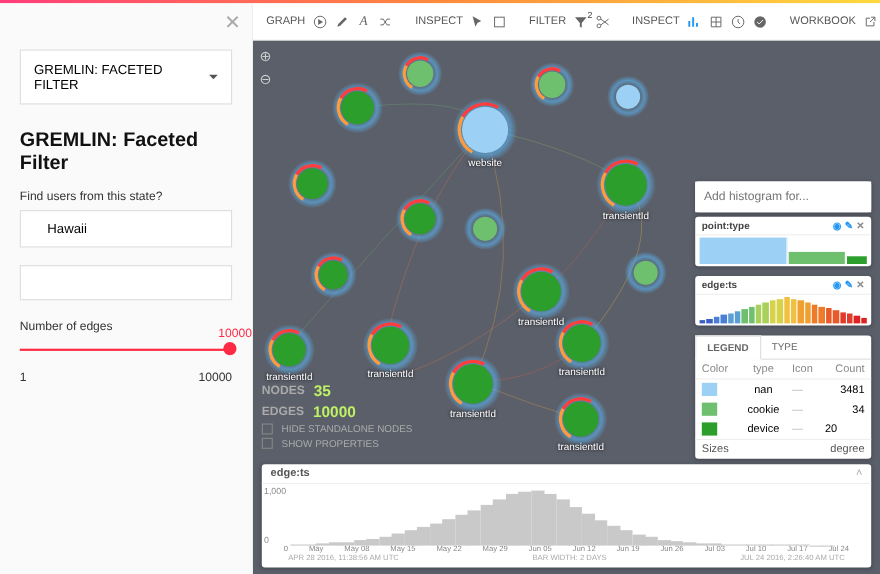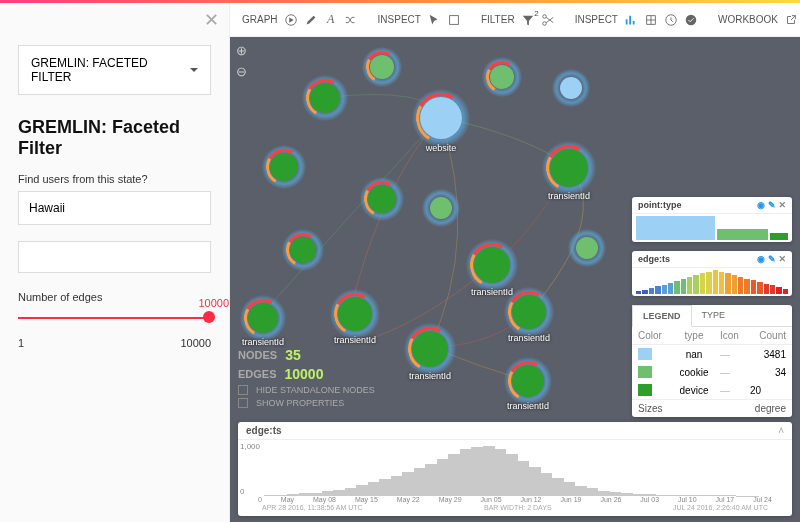--- a/index.html
+++ b/index.html
@@ -4,21 +4,21 @@
 <style>
 *{box-sizing:border-box;margin:0;padding:0;font-family:Helvetica,Arial,sans-serif}
 body{width:800px;height:522px;overflow:hidden;background:#fff;position:relative}
 .topbar{position:absolute;top:0;left:0;right:0;height:3px;background:linear-gradient(90deg,#ff3d7a,#ff8a3d,#ffd93d)}
 .sidebar{position:absolute;left:0;top:3px;width:230px;height:519px;background:#fafafa;padding:12px 18px;border-right:1px solid #eee}
 .close-x{position:absolute;right:10px;top:6px;font-size:18px;color:#aaa;cursor:pointer}
 .select-box{width:100%;border:1px solid #ddd;background:#fff;padding:10px 12px;font-size:12px;display:flex;justify-content:space-between;align-items:center;margin-top:30px}
 .select-box .caret{border:4px solid transparent;border-top-color:#555;margin-top:3px}
 h2{font-size:18px;font-weight:700;margin:22px 0 14px;color:#111}
 .field-label{font-size:11px;color:#333;margin-bottom:6px}
-.dropdown{width:100%;border:1px solid #ddd;background:#fff;padding:9px 10px;font-size:12px;display:flex;justify-content:space-between;align-items:center;margin-bottom:16px}
+.dropdown{width:100%;border:1px solid #ddd;background:#fff;padding:9px 24px;font-size:12px;display:flex;justify-content:space-between;align-items:center;margin-bottom:16px}
 .textbox{width:100%;border:1px solid #ddd;background:#fff;height:32px;margin-bottom:18px;padding:6px}
 .slider-row{position:relative;height:18px;margin-top:4px}
 .slider-track{position:absolute;left:0;right:0;top:8px;height:2px;background:#ff2a44}
 .slider-thumb{position:absolute;right:-4px;top:2px;width:12px;height:12px;border-radius:50%;background:#ff2a44}
 .slider-max{position:absolute;right:-18px;top:-12px;font-size:11px;color:#ff2a44}
 .slider-ends{display:flex;justify-content:space-between;font-size:11px;color:#333;margin-top:10px}
 .main{position:absolute;left:230px;top:3px;right:0;height:519px;background:#fff}
 .toolbar{height:34px;border-bottom:1px solid #eee;display:flex;align-items:center;font-size:10px;color:#555;padding:0 6px;gap:4px}
 .tgroup{display:flex;align-items:center;gap:6px;padding:0 6px;height:100%}
 .tsep{width:1px;height:18px;background:#e4e4e4}
@@ -305,20 +305,23 @@
       <div class="row">
           <span class="chk"></span>
           <span style="font-weight:400;font-size:9px">HIDE STANDALONE NODES</span>
         </div>
       <div class="row">
           <span class="chk"></span>
           <span style="font-weight:400;font-size:9px">SHOW PROPERTIES</span>
         </div>
     </div>
 
+    <div class="panel" style="top:128px;width:160px">
+      <input placeholder="Add histogram for..." style="">
+    </div>
 
     <div class="mini" style="top:160px">
       <div class="mini-h">
           <span>point:type</span>
         <span class="mini-icons">
             <span>◉</span>
             <span>✎</span>
             <span style="color:#888">✕</span>
           </span>
       </div>

